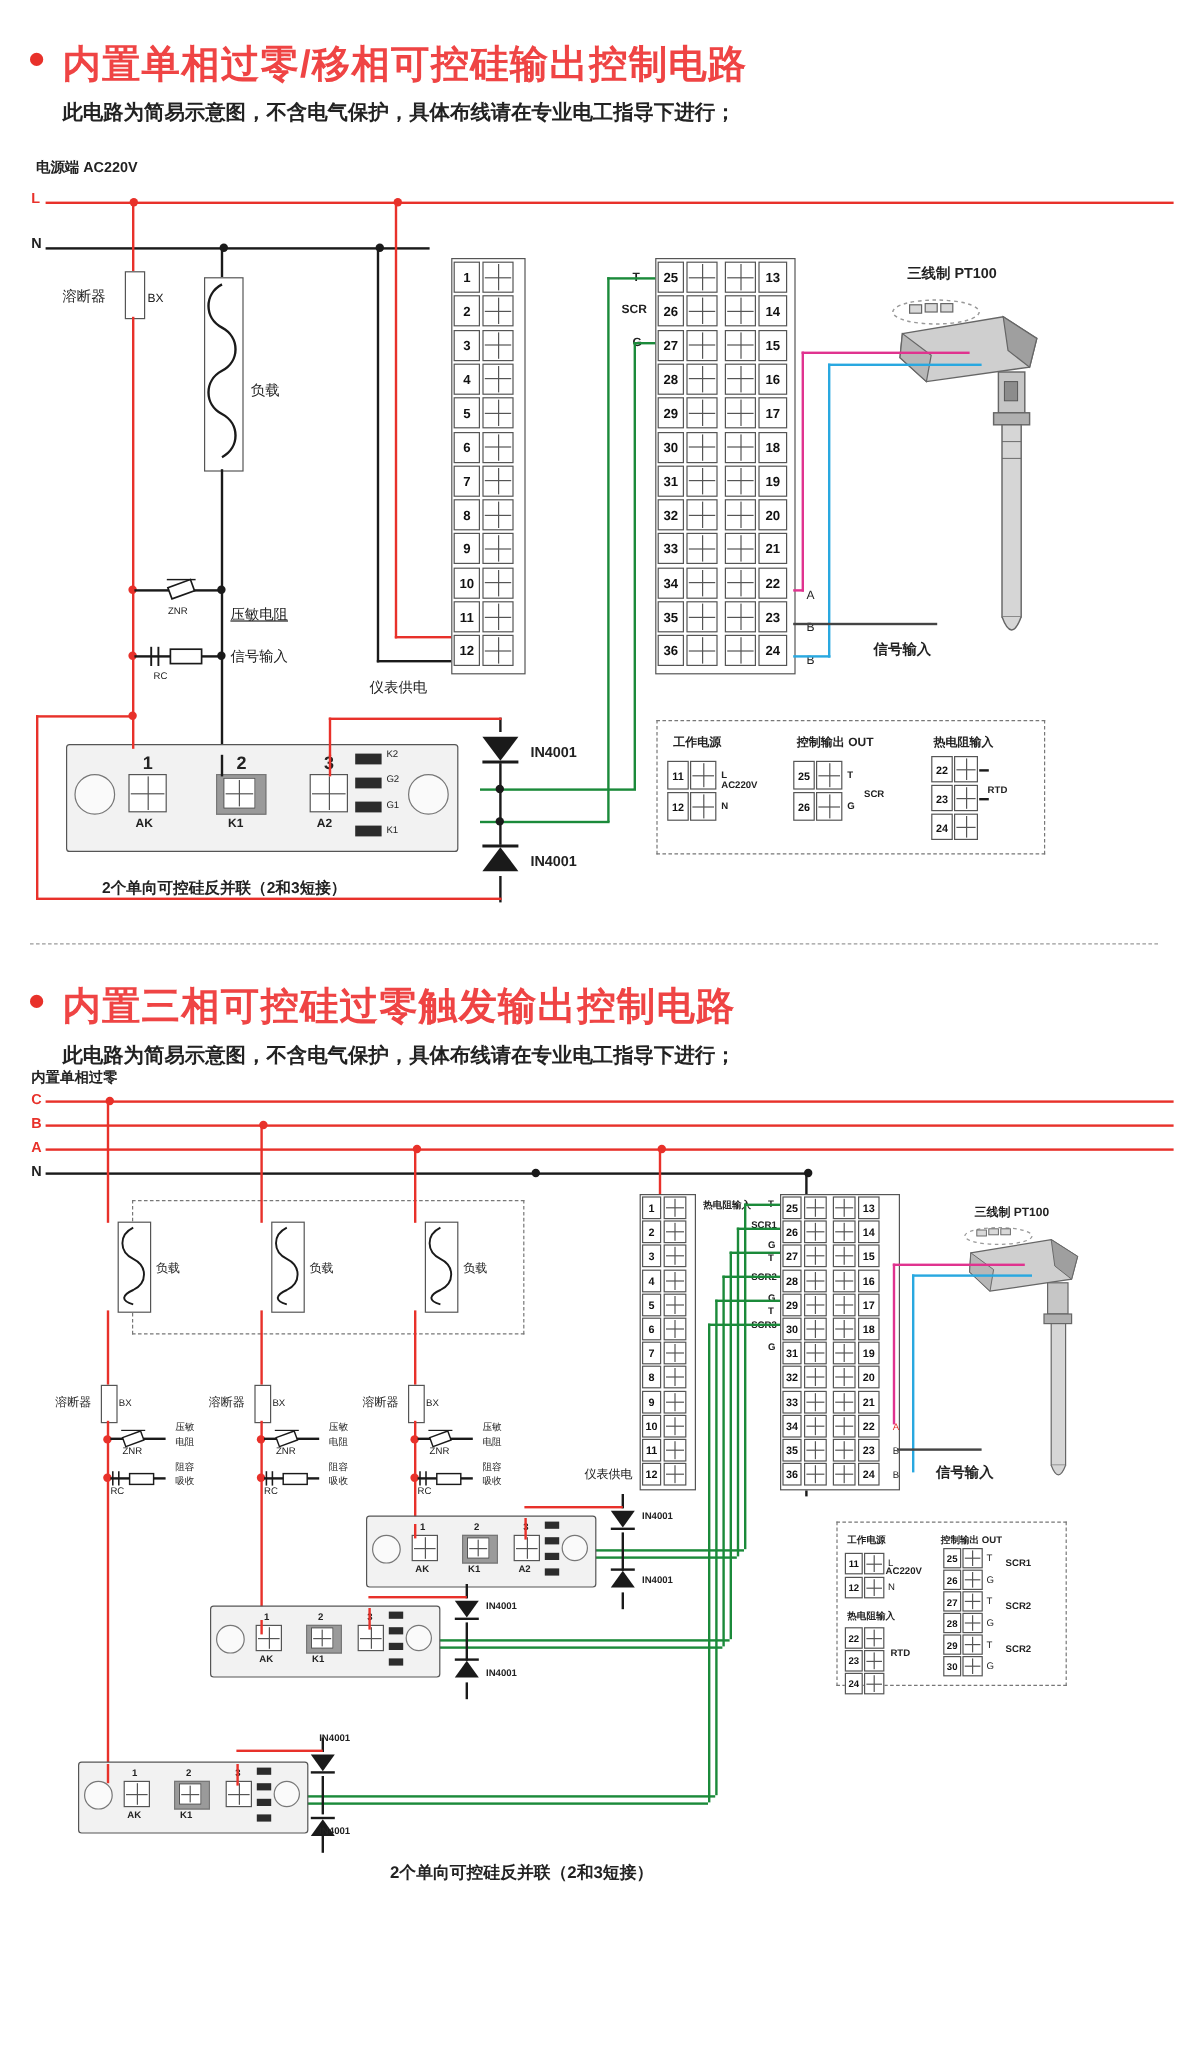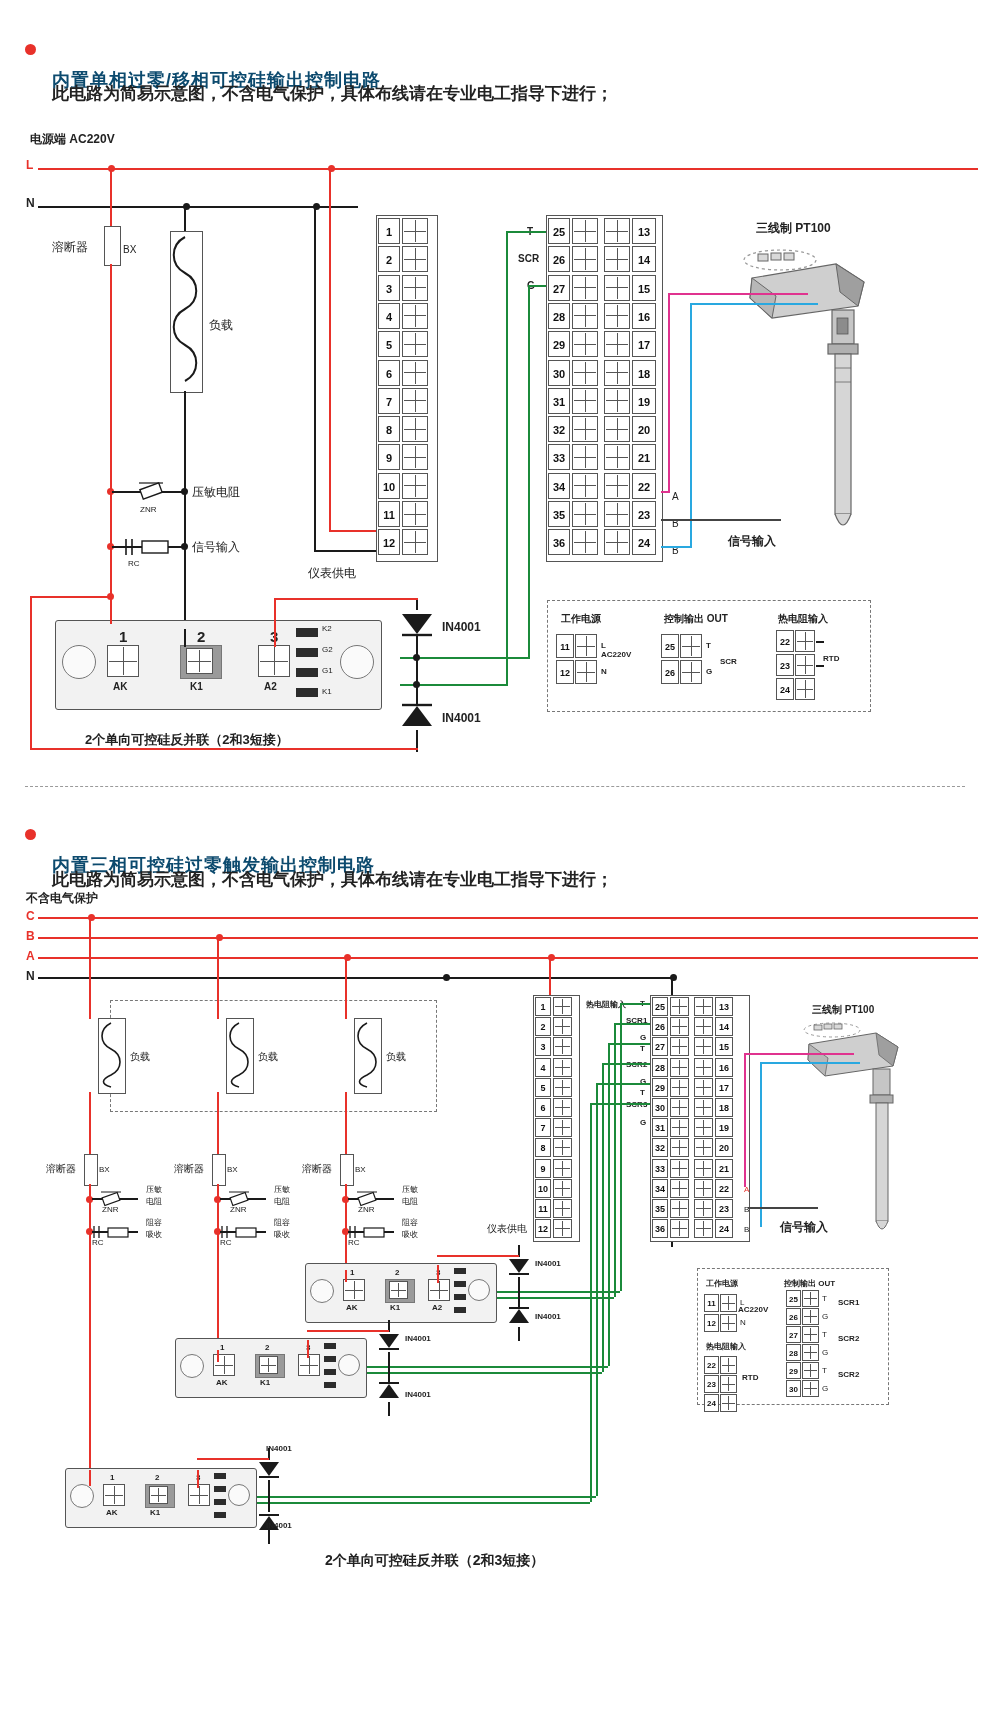--- a/index.html
+++ b/index.html
@@ -3,21 +3,21 @@
 <meta charset="utf-8">
 <style>
   html,body{margin:0;padding:0;}
   body{
     width:990px;height:1727px;background:#ffffff;
     font-family:"Liberation Sans","DejaVu Sans",sans-serif;
     color:#1a1a1a;position:relative;overflow:hidden;
   }
   .sec{position:absolute;left:0;top:0;width:990px;}
   .bullet{position:absolute;width:11px;height:11px;border-radius:50%;background:#e8312a;}
-  .h1{position:absolute;font-size:18px;font-weight:bold;color:#0c4a6e;letter-spacing:1px;margin-top:36px;}
+  .h1{position:absolute;font-size:32px;font-weight:bold;color:#ef4444;letter-spacing:1px;}
   .h2{position:absolute;font-size:17px;font-weight:bold;color:#222;}
   .lbl{position:absolute;font-size:12px;color:#222;white-space:nowrap;}
   .lbl.sm{font-size:10px;}
   .lbl.xs{font-size:8px;}
   .lbl.b{font-weight:bold;}
   .red{color:#e8312a;}
   .hr{position:absolute;border-top:1px dashed #9a9a9a;width:940px;left:25px;}
   
   .w{position:absolute;}
   .wr{background:#e8312a;}
@@ -82,21 +82,21 @@
   <div class="lbl" style="left:209px;top:317px;">负载</div>
   <div class="w wk" style="left:184px;top:391px;width:2px;height:238px;"></div>
   <div class="dotk" style="left:181px;top:488px;"></div>
   <div class="dotk" style="left:181px;top:543px;"></div>
 
   <div class="w wk" style="left:112px;top:491px;width:70px;height:2px;"></div>
   <svg style="position:absolute;left:137px;top:479px;" width="30" height="26">
     <rect x="4" y="7" width="20" height="10" fill="#fff" stroke="#1a1a1a" stroke-width="1.4" transform="rotate(-20 14 12)"></rect>
     <line x1="2" y1="4" x2="26" y2="4" stroke="#1a1a1a" stroke-width="1.2"></line>
   </svg>
-  <div class="lbl" style="left:192px;top:484px;">压敏电阻</div>
+  <div class="lbl" style="left:192px;top:504px;text-decoration:underline;">压敏电阻</div>
   <div class="lbl xs" style="left:140px;top:505px;">ZNR</div>
 
   <div class="w wk" style="left:112px;top:546px;width:70px;height:2px;"></div>
   <svg style="position:absolute;left:118px;top:536px;" width="62" height="22">
     <line x1="8" y1="3" x2="8" y2="19" stroke="#1a1a1a" stroke-width="1.6"></line>
     <line x1="14" y1="3" x2="14" y2="19" stroke="#1a1a1a" stroke-width="1.6"></line>
     <rect x="24" y="5" width="26" height="12" fill="#fff" stroke="#1a1a1a" stroke-width="1.4"></rect>
   </svg>
   <div class="lbl" style="left:192px;top:539px;">信号输入</div>
   <div class="lbl xs" style="left:128px;top:559px;">RC</div>
@@ -312,21 +312,21 @@
     </div>
 
   <div class="hr" style="top:786px;"></div>
 </div>
 
 <div class="sec">
   <div class="bullet" style="left:25px;top:829px;"></div>
   <div class="h1" style="left:52px;top:817px;">内置三相可控硅过零触发输出控制电路</div>
   <div class="h2" style="left:52px;top:868px;">此电路为简易示意图，不含电气保护，具体布线请在专业电工指导下进行；</div>
 
-  <div class="lbl b" style="left:26px;top:890px;">不含电气保护</div>
+  <div class="lbl b" style="left:26px;top:890px;">内置单相过零</div>
 
   <div class="lbl b red" style="left:26px;top:909px;">C</div>
   <div class="w wr" style="left:38px;top:917px;width:940px;height:2px;"></div>
   <div class="lbl b red" style="left:26px;top:929px;">B</div>
   <div class="w wr" style="left:38px;top:937px;width:940px;height:2px;"></div>
   <div class="lbl b red" style="left:26px;top:949px;">A</div>
   <div class="w wr" style="left:38px;top:957px;width:940px;height:2px;"></div>
   <div class="lbl b" style="left:26px;top:969px;">N</div>
   <div class="w wk" style="left:38px;top:977px;width:635px;height:2px;"></div>
 

